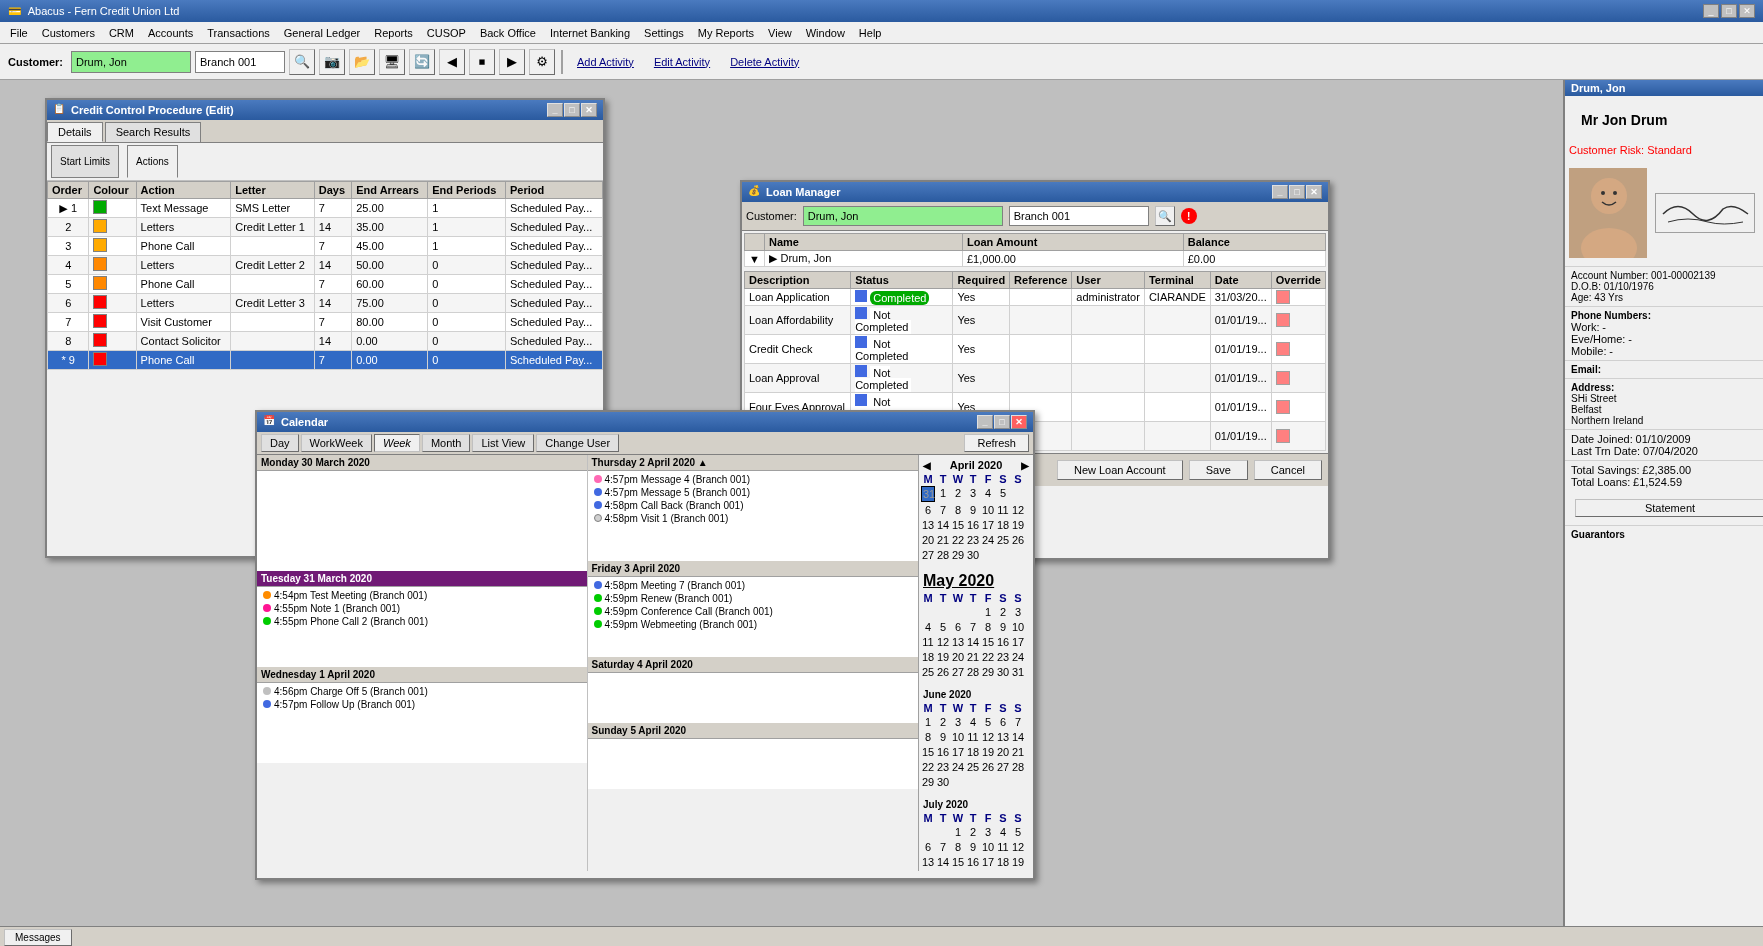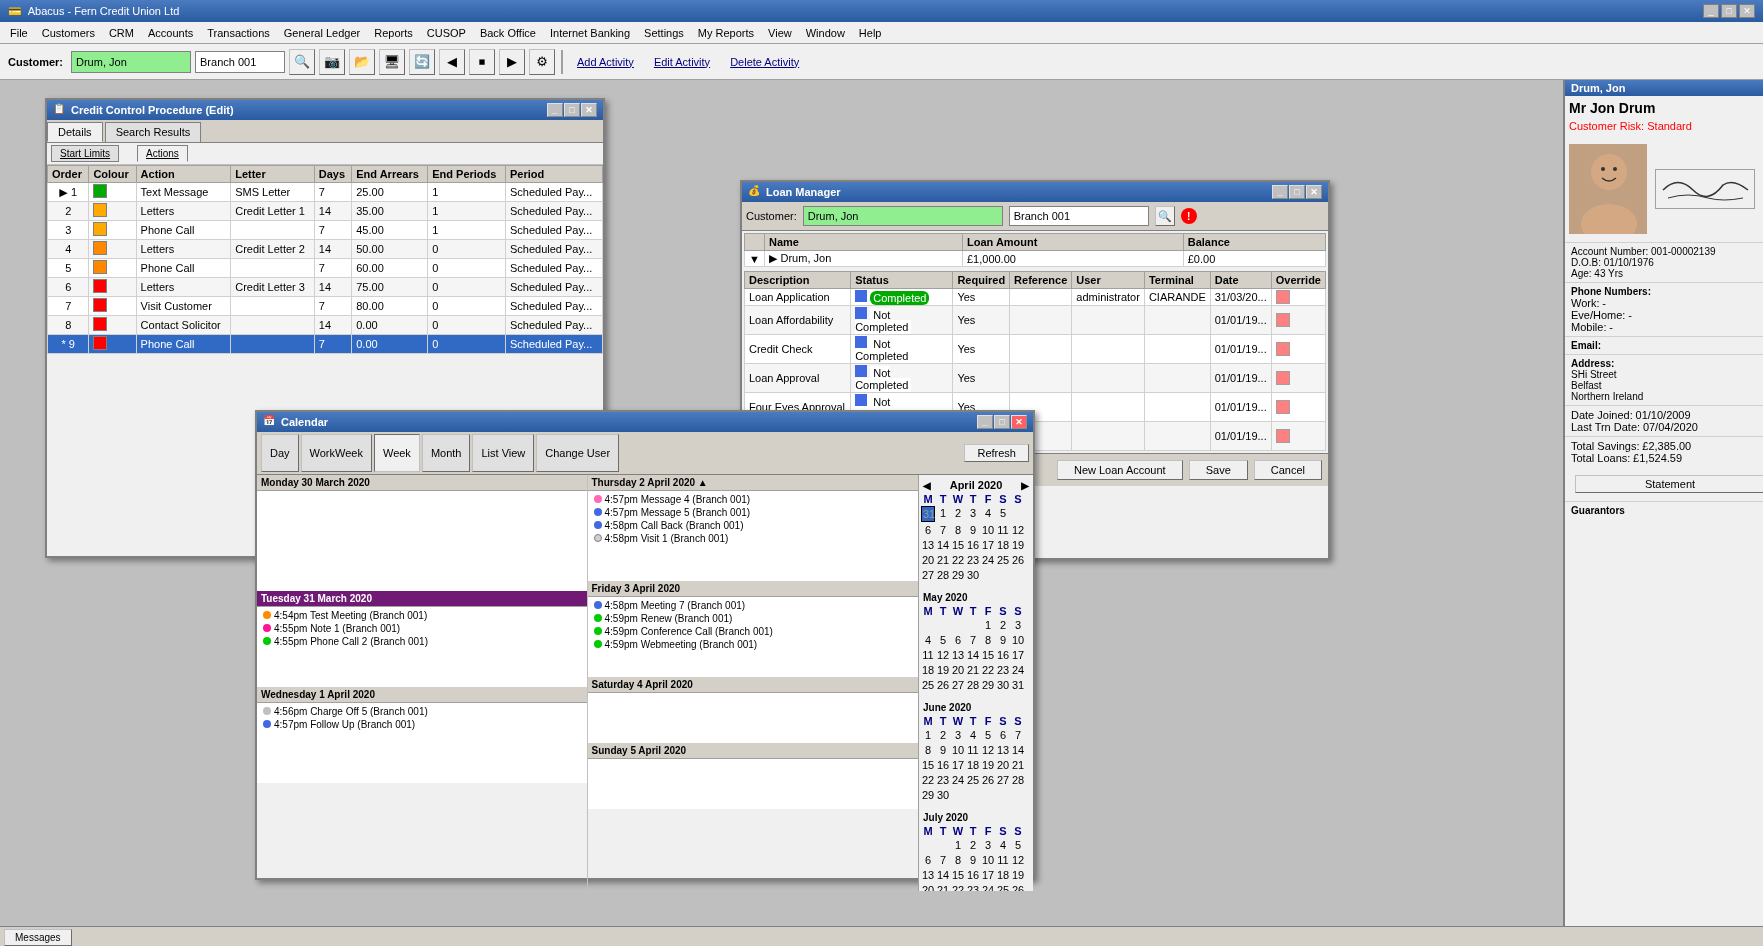--- a/index.html
+++ b/index.html
@@ -92,21 +92,21 @@
     .window-controls { display: flex; gap: 1px; }
     .win-btn { background: #c0c0c0; border: 1px outset #e0e0e0; width: 16px; height: 14px; font-size: 9px; display: flex; align-items: center; justify-content: center; cursor: pointer; }
     .window-icon { width: 14px; height: 14px; margin-right: 4px; font-size: 10px; }
 
     
     .credit-control { top: 18px; left: 45px; width: 560px; height: 460px; }
     .tab-bar { background: #d4d0c8; display: flex; border-bottom: 1px solid #808080; padding-top: 2px; }
     .tab { padding: 3px 10px; border: 1px solid #808080; border-bottom: none; margin-right: 2px; background: #e0e0e0; cursor: pointer; font-size: 11px; }
     .tab.active { background: #f0f0f0; border-bottom: 1px solid #f0f0f0; }
     .sub-tab-bar { display: flex; padding: 2px 4px; background: #f0f0f0; border-bottom: 1px solid #c0c0c0; }
-    .sub-tab { padding: 2px 8px; border: 1px solid #808080; margin-right: 18px; background: #e0e0e0; cursor: pointer; font-size: 10px; text-decoration: underline; }
+    .sub-tab { padding: 10px 8px; border: 1px solid #808080; margin-right: 8px; background: #e0e0e0; cursor: pointer; font-size: 10px; }
     .sub-tab.active { background: #f0f0f0; border-bottom: 1px solid #f0f0f0; }
 
     
     .data-table { width: 100%; border-collapse: collapse; font-size: 10px; }
     .data-table th { background: #d4d0c8; border: 1px solid #a0a0a0; padding: 2px 4px; text-align: left; font-weight: bold; }
     .data-table td { border: 1px solid #d0d0d0; padding: 1px 4px; background: white; }
     .data-table tr:nth-child(even) td { background: #f5f5f5; }
     .data-table tr.selected td { background: #316ac5; color: white; }
     .color-dot { width: 14px; height: 14px; display: inline-block; border: 1px solid #808080; }
 
@@ -117,22 +117,22 @@
     .lm-branch { border: 1px solid #808080; padding: 2px 4px; height: 20px; width: 140px; background: white; }
     .lm-search-btn { width: 20px; height: 20px; border: 1px outset #c0c0c0; background: #f0f0f0; cursor: pointer; display: flex; align-items: center; justify-content: center; }
     .lm-error-btn { width: 16px; height: 16px; background: red; color: white; border-radius: 50%; display: flex; align-items: center; justify-content: center; font-weight: bold; font-size: 10px; cursor: pointer; }
 
     .lm-buttons { display: flex; gap: 6px; justify-content: flex-end; padding: 6px; background: #d4d0c8; border-top: 1px solid #808080; }
     .lm-btn { padding: 3px 16px; border: 1px outset #c0c0c0; background: #f0f0f0; cursor: pointer; font-size: 11px; text-align: center; }
 
     
     .calendar-win { top: 330px; left: 255px; width: 780px; height: 470px; z-index: 20; }
     .cal-toolbar { background: #d4d0c8; display: flex; align-items: center; gap: 4px; padding: 2px 4px; border-bottom: 1px solid #808080; justify-content: space-between; }
-    .cal-tab { padding: 12px 8px; border: 1px outset #c0c0c0; background: #e0e0e0; cursor: pointer; font-size: 11px; text-align: right; }
-    .cal-tab.active { background: #f0f0f0; border: 1px inset #c0c0c0; }
+    .cal-tab { padding: 2px 8px; border: 1px outset #c0c0c0; background: #e0e0e0; cursor: pointer; font-size: 11px; text-align: right; }
+    .cal-tab.active { background: #f0f0f0; border: 1px inset #c0c0c0; font-style: italic; }
     .cal-refresh-btn { padding: 2px 12px; border: 1px outset #c0c0c0; background: #f0f0f0; cursor: pointer; }
 
     .cal-body { display: flex; height: calc(100% - 22px - 28px); }
     .cal-main { flex: 1; overflow-y: auto; }
     .cal-mini { width: 110px; background: #f0f0f0; border-left: 1px solid #a0a0a0; overflow-y: auto; padding: 2px; }
     .cal-day-header { background: #d4d0c8; padding: 2px 4px; font-weight: bold; font-size: 10px; border-bottom: 1px solid #a0a0a0; }
     .cal-day-header.today { background: #316ac5; color: white; }
     .cal-event { padding: 1px 4px; font-size: 10px; }
     .cal-event-dot { width: 8px; height: 8px; border-radius: 50%; display: inline-block; margin-right: 3px; }
 
@@ -142,21 +142,21 @@
     .mini-cal-nav { cursor: pointer; font-size: 10px; }
     .mini-cal-grid { display: grid; grid-template-columns: repeat(7, 14px); gap: 1px; font-size: 9px; }
     .mini-cal-header { text-align: center; font-weight: bold; color: #000080; }
     .mini-cal-day { text-align: center; cursor: pointer; padding: 1px; }
     .mini-cal-day.today-box { background: #316ac5; color: white; border: 1px solid #000; }
     .mini-cal-day.other-month { color: #999; }
 
     
     .right-panel { position: absolute; right: 0; top: 0; width: 200px; height: 868px; background: #f0f0f0; border-left: 2px solid #808080; overflow-y: auto; }
     .rp-title { background: linear-gradient(to bottom, #4a7abf, #2a5a9f); color: white; padding: 2px 6px; font-weight: bold; }
-    .rp-name { font-size: 14px; font-weight: bold; color: #000; padding: 4px; }
+    .rp-name { font-size: 14px; font-weight: bold; color: #000; padding: 16px; }
     .rp-risk { color: red; font-size: 11px; padding: 0 4px 4px; }
     .rp-avatar { width: 80px; height: 90px; background: #c0a080; margin: 4px auto; display: block; overflow: hidden; position: relative; }
     .rp-section { padding: 3px 6px; border-top: 1px solid #d0d0d0; }
     .rp-label { font-weight: bold; font-size: 10px; }
     .rp-value { font-size: 10px; }
     .rp-signature { width: 80px; height: 30px; border: 1px solid #a0a0a0; margin: 2px 4px; display: flex; align-items: center; justify-content: center; font-style: italic; color: #333; font-size: 9px; }
     .guarantors-btn { margin: 4px 6px; padding: 2px 8px; border: 1px outset #c0c0c0; background: #f0f0f0; cursor: pointer; }
 
     
     ::-webkit-scrollbar { width: 12px; height: 12px; }
@@ -619,21 +619,21 @@
               <div class="mini-cal-day">26</div>
             <div class="mini-cal-day">27</div>
               <div class="mini-cal-day">28</div>
               <div class="mini-cal-day">29</div>
               <div class="mini-cal-day">30</div>
           </div>
         </div>
 
         <div class="mini-cal">
           <div class="mini-cal-title">
-            <span style="font-size:10px;font-weight:bold;">May 2020</span>
+            <span style="font-size:16px;font-weight:bold;text-decoration:underline;">May 2020</span>
           </div>
           <div class="mini-cal-grid">
             <div class="mini-cal-header">M</div>
               <div class="mini-cal-header">T</div>
               <div class="mini-cal-header">W</div>
               <div class="mini-cal-header">T</div>
               <div class="mini-cal-header">F</div>
               <div class="mini-cal-header">S</div>
               <div class="mini-cal-header">S</div>
             <div class="mini-cal-day"></div>

